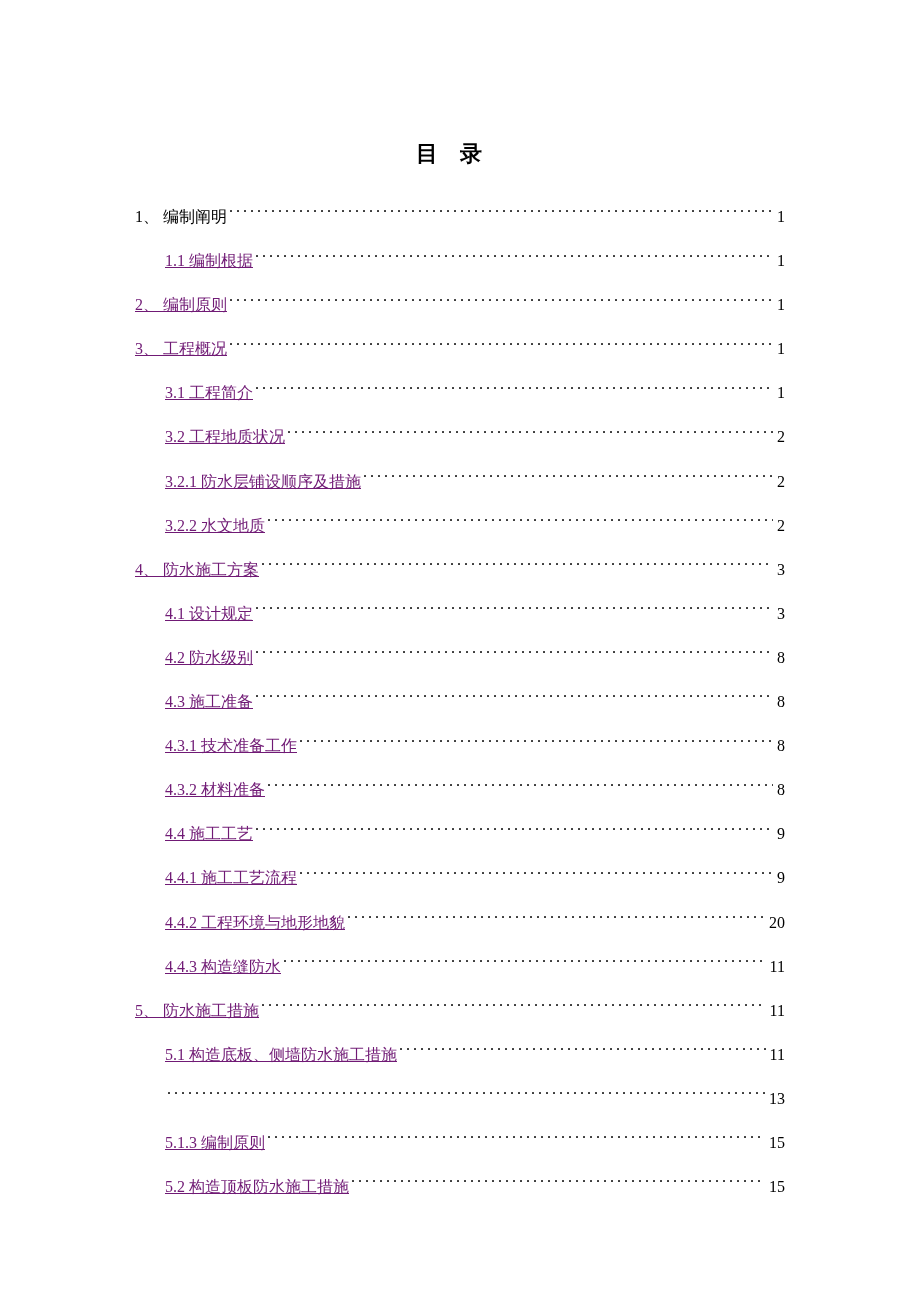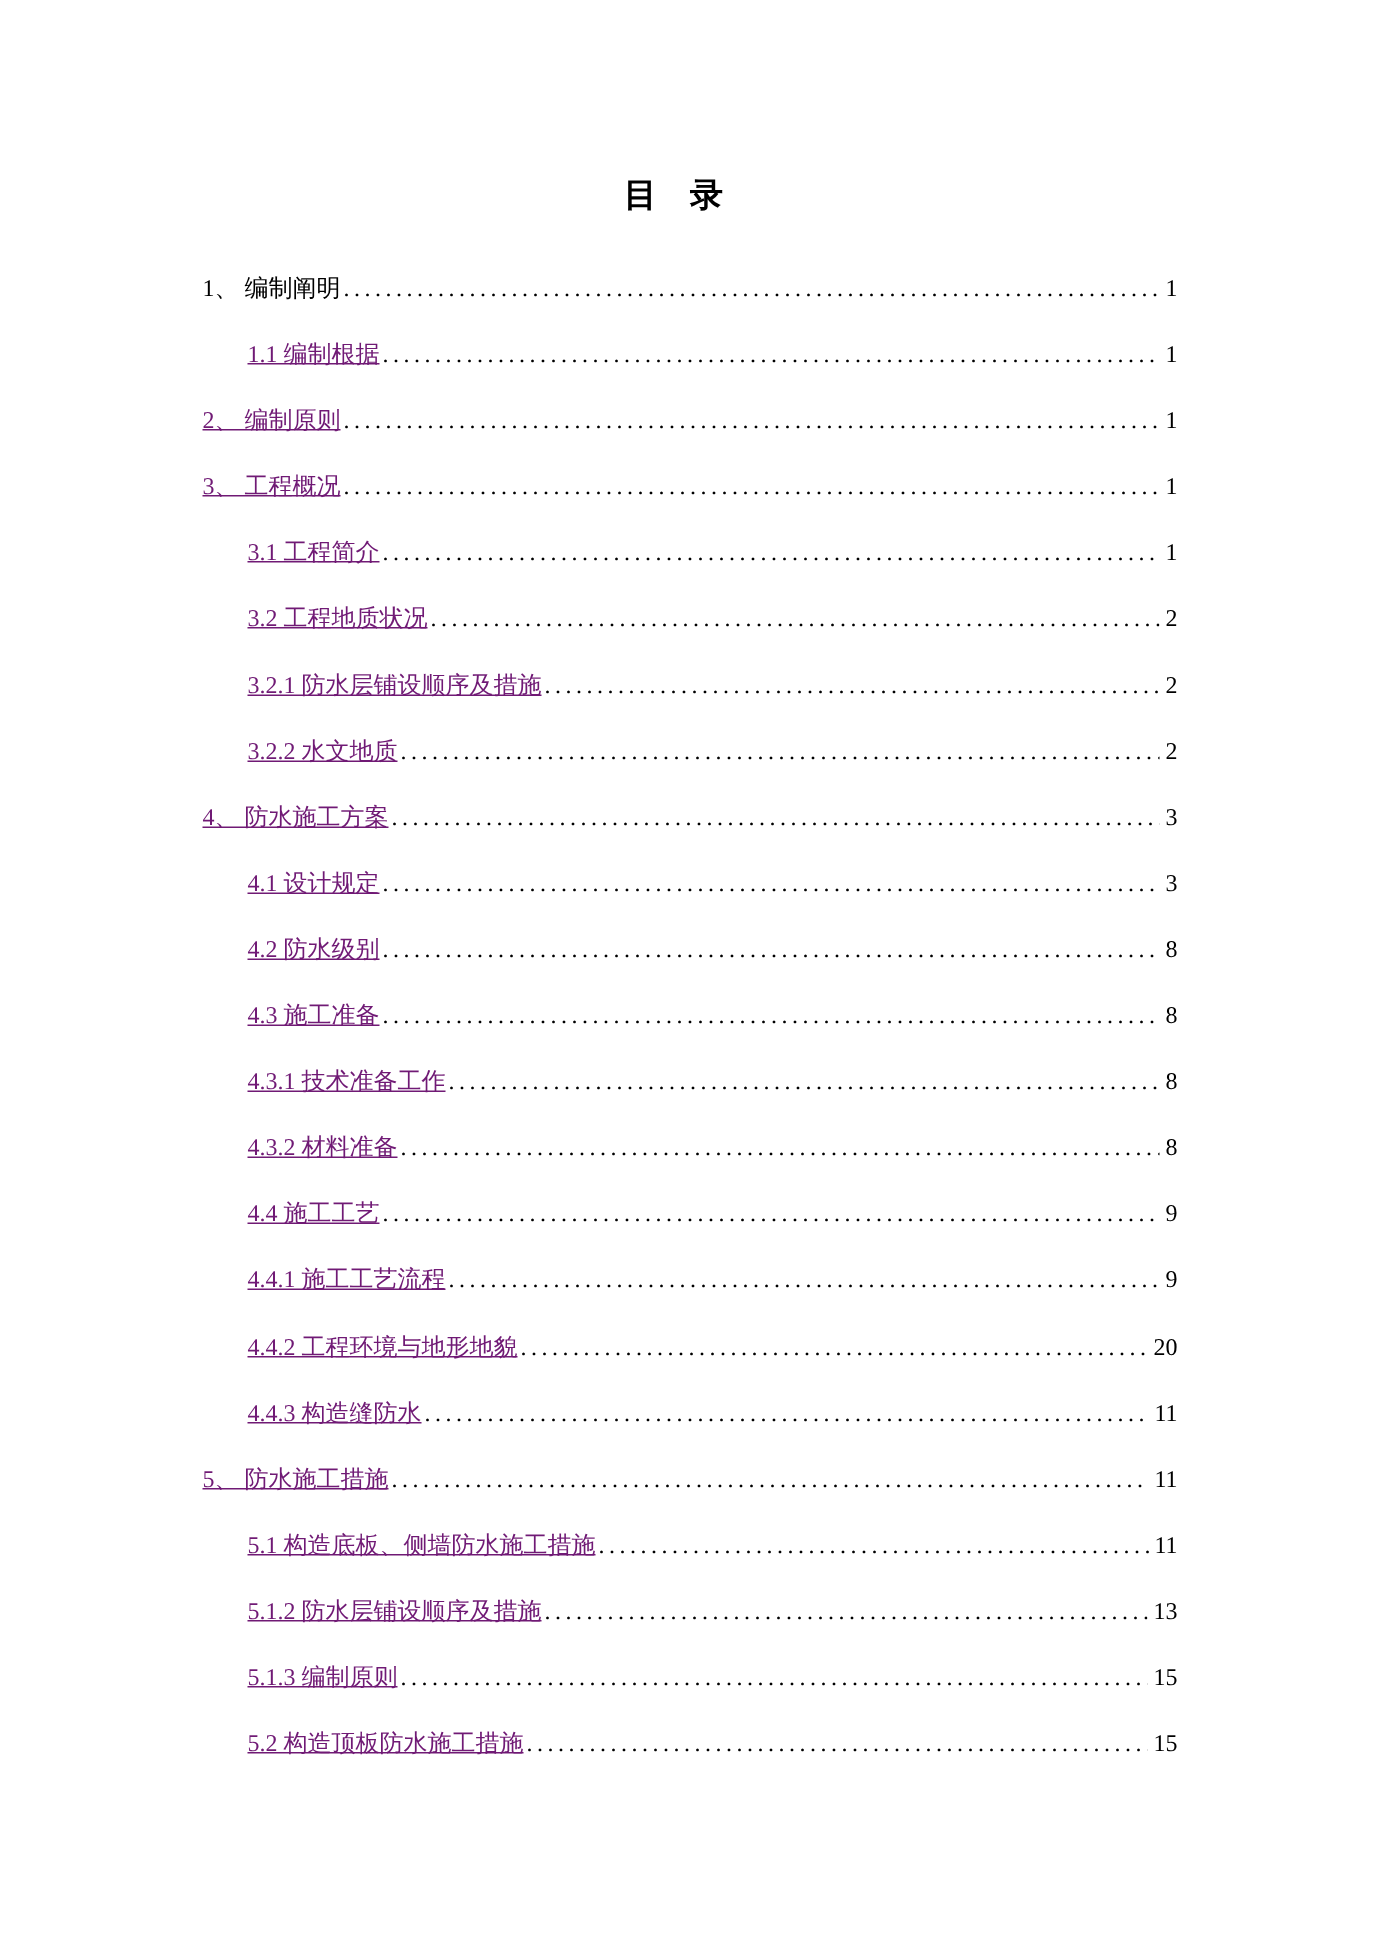--- a/index.html
+++ b/index.html
@@ -16,24 +16,25 @@
     padding: 115px 135px 80px 135px;
     box-sizing: border-box;
     position: relative;
   }
   .toc-title {
     text-align: center;
     font-size: 22px;
     font-weight: bold;
     margin-bottom: 35px;
     letter-spacing: 22px;
+    margin-top: 24px;
   }
   .toc-entry {
     display: flex;
-    align-items: flex-end;
+    align-items: flex-start;
     font-size: 16px;
     line-height: 1.6;
     margin-bottom: 18.5px;
     white-space: nowrap;
   }
   .indent-0 { padding-left: 0; }
   .indent-1 { padding-left: 30px; }
   .toc-label {
     font-family: "SimSun", "宋体", serif;
   }
@@ -187,21 +188,20 @@
         <span class="dots"></span>
         <span class="toc-page">11</span>
       </div>
       <div class="toc-entry indent-1">
         <span class="toc-label toc-link">5.1 构造底板、侧墙防水施工措施</span>
         <span> </span>
         <span class="dots"></span>
         <span class="toc-page">11</span>
       </div>
       <div class="toc-entry indent-1">
-        <span class="toc-label toc-link">5.1.2 防水层铺设顺序及措施</span>
         <span> </span>
         <span class="dots"></span>
         <span class="toc-page">13</span>
       </div>
       <div class="toc-entry indent-1">
         <span class="toc-label toc-link">5.1.3 编制原则</span>
         <span> </span>
         <span class="dots"></span>
         <span class="toc-page">15</span>
       </div>

